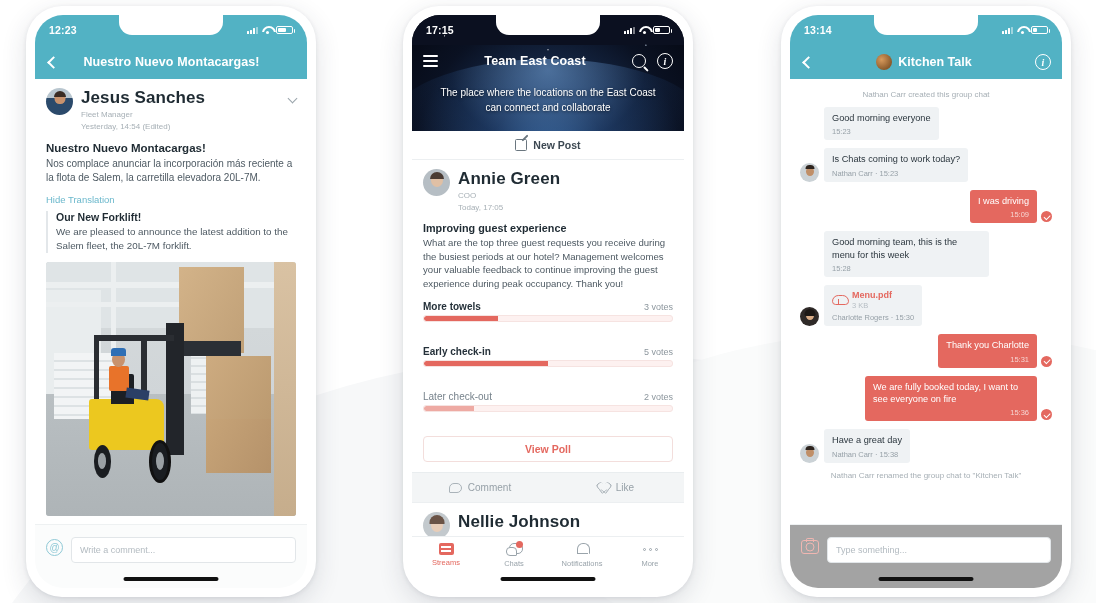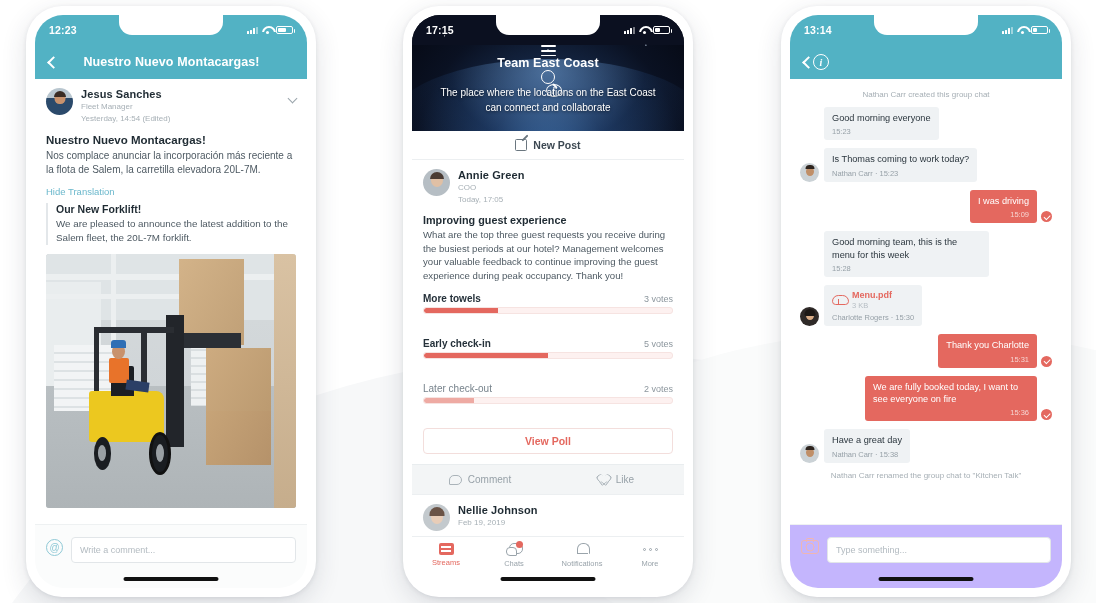--- a/index.html
+++ b/index.html
@@ -95,21 +95,21 @@
   .avatar {
     width:27px;height:27px;border-radius:50%;flex:none;overflow:hidden;
     background:#cfd8dd; position:relative;
   }
   .av-jesus{background:linear-gradient(#b9c6cf 0%,#b9c6cf 38%,#2b4a6b 38%,#2b4a6b 100%);}
   .av-jesus::before{content:"";position:absolute;left:50%;top:4px;transform:translateX(-50%);
     width:11px;height:12px;border-radius:50% 50% 45% 45%;background:#c8926d;}
   .av-jesus::after{content:"";position:absolute;left:50%;top:2.5px;transform:translateX(-50%);
     width:12px;height:6px;border-radius:6px 6px 0 0;background:#3a2b23;}
   .author-meta { margin-left:8px; flex:1; min-width:0; }
-  .author-name { font-size:11px; font-weight:bold; color:#1f2b33; letter-spacing:.1px;}
+  .author-name { font-size:17px; font-weight:bold; color:#1f2b33; letter-spacing:.1px;}
   .author-sub { font-size:8px; color:#a7b0b6; margin-top:1.5px; line-height:1.35;}
   .chev-down {
     width:7px;height:7px;border-right:1.6px solid #9aa4ab;border-bottom:1.6px solid #9aa4ab;
     transform:rotate(45deg); margin-top:7px; flex:none;
   }
   .post-title { padding:7px 11px 0; font-size:11.5px; font-weight:bold; color:#1f2b33;}
   .post-body { padding:3px 11px 0; font-size:10px; color:#4e5a63; line-height:1.42;}
   .hide-tr { padding:9px 11px 0; font-size:9.5px; color:#6bb8cc; }
   .tr-block { margin:6px 11px 0; padding-left:8px; border-left:2px solid #e3e7ea; }
   .tr-title { font-size:10.5px; font-weight:bold; color:#1f2b33; }
@@ -183,21 +183,21 @@
     content:""; position:absolute; left:-10%; top:38%; width:120%; height:120%;
     border-radius:50%;
     background:radial-gradient(ellipse at 50% 8%, rgba(120,170,225,.55), rgba(35,70,120,.25) 42%, rgba(8,14,28,0) 70%);
   }
   .stars{position:absolute;inset:0;background-image:
     radial-gradient(1px 1px at 12% 18%,#fff,transparent),
     radial-gradient(1px 1px at 33% 8%,#dfe8f7,transparent),
     radial-gradient(1px 1px at 66% 14%,#fff,transparent),
     radial-gradient(1px 1px at 86% 26%,#cfe0f5,transparent),
     radial-gradient(1px 1px at 50% 30%,#fff,transparent);}
-  .hero .navbar { position:relative; z-index:5; background:transparent; height:32px;flex-direction:column;}
+  .hero .navbar { position:relative; z-index:5; background:transparent; height:32px;}
   .burger{width:15px;display:flex;flex-direction:column;gap:3px;flex:none;}
   .burger span{display:block;height:1.8px;background:#fff;border-radius:1px;}
   .search-ic{width:14px;height:14px;border:1.7px solid #fff;border-radius:50%;position:relative;flex:none;}
   .search-ic::after{content:"";position:absolute;right:-4px;bottom:-3px;width:6px;height:1.8px;
     background:#fff;transform:rotate(45deg);border-radius:1px;}
   .hero-sub {
     position:relative; z-index:5; text-align:center; color:#fff; font-size:10px;
     line-height:1.45; padding:9px 22px 0; text-shadow:0 1px 3px rgba(0,0,0,.6);
   }
   .newpost {
@@ -305,21 +305,21 @@
   .tick::after{content:"";width:4.5px;height:2.5px;border-left:1.3px solid #fff;
     border-bottom:1.3px solid #fff;transform:rotate(-45deg);margin-top:-1px;}
   .file-row{display:flex;align-items:center;gap:5px;}
   .cloud-ic{width:15px;height:13px;position:relative;flex:none;}
   .cloud-ic::before{content:"";position:absolute;left:0;top:1px;width:15px;height:8px;
     border:1.3px solid #e4685f;border-radius:7px 7px 4px 4px;}
   .cloud-ic::after{content:"";position:absolute;left:6px;top:5px;width:3px;height:5px;
     border-left:1.3px solid #e4685f;}
   .fname{font-size:9px;color:#e4685f;font-weight:bold;}
   .fsize{font-size:7.5px;color:#b6bec4;margin-top:1px;}
-  .p3-foot{position:absolute;bottom:0;left:0;right:0;height:64px;background:#c4b5fd;
+  .p3-foot{position:absolute;bottom:0;left:0;right:0;height:64px;background:#a3a3a3;
     border-top:1px solid #eef1f2;display:flex;align-items:flex-start;padding:12px 11px 0;gap:8px;text-align:right;}
   .cam-ic{width:18px;height:14px;border:1.4px solid #f0b6b1;border-radius:3px;position:relative;flex:none;margin-top:3px;}
   .cam-ic::before{content:"";position:absolute;left:50%;top:50%;transform:translate(-50%,-50%);
     width:7px;height:7px;border:1.4px solid #f0b6b1;border-radius:50%;}
   .cam-ic::after{content:"";position:absolute;left:4px;top:-3.5px;width:6px;height:3px;
     border:1.4px solid #f0b6b1;border-bottom:none;border-radius:2px 2px 0 0;}
 </style>
 </head>
 <body>
 
@@ -560,38 +560,42 @@
             </span>
           <span class="wifi"></span>
           <span class="batt">
               <i style="width:4px"></i>
             </span>
         </span>
       </div>
 
       <div class="navbar">
         <span class="chev-back"></span>
+        <span class="nav-title-row">
+          <span class="grp-av"></span>
+          <span style="font-size:12.5px;font-weight:bold">Kitchen Talk</span>
+        </span>
         <span class="info-ic">i</span>
       </div>
 
       <div class="chatarea">
         <div class="sys">Nathan Carr created this group chat</div>
 
         <div class="msg">
           <span class="m-av" style="visibility:hidden"></span>
           <div class="bub in">
             <div class="b-text">Good morning everyone</div>
             <div class="b-meta">15:23</div>
           </div>
         </div>
 
         <div class="msg">
           <span class="m-av av-nathan"></span>
           <div class="bub in">
-            <div class="b-text">Is Thomas coming to work today?</div>
+            <div class="b-text">Is Chats coming to work today?</div>
             <div class="b-meta">Nathan Carr · 15:23</div>
           </div>
         </div>
 
         <div class="msg out">
           <div class="bub out" style="margin-right:15px">
             <div class="b-text">I was driving</div>
             <div class="b-meta">15:09</div>
             <span class="tick"></span>
           </div>

